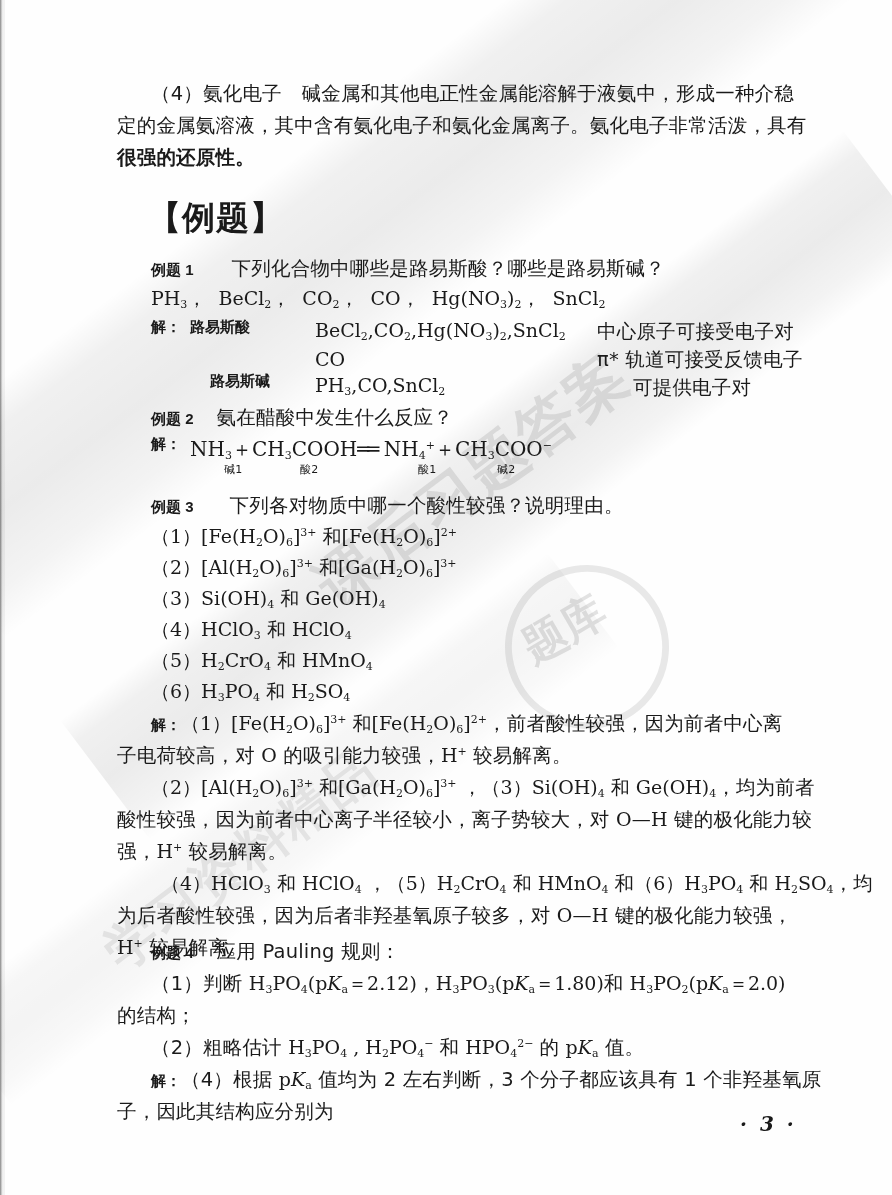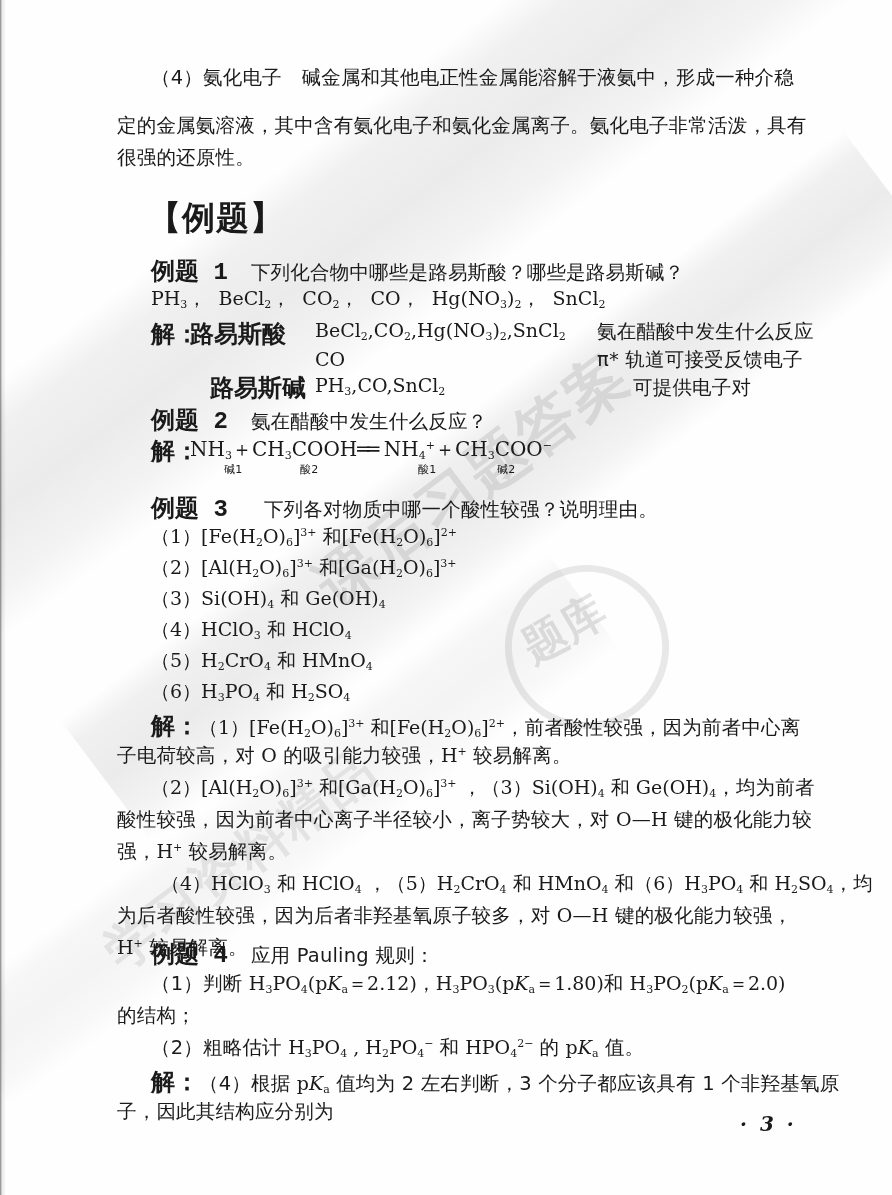--- a/index.html
+++ b/index.html
@@ -114,23 +114,23 @@
     z-index: 5;
   }
   .abs { position: absolute; white-space: nowrap; }
 
   .cn {
     font-family: "DejaVu Sans", "Liberation Sans", sans-serif;
     font-size: 19.5px;
     letter-spacing: .2px;
   }
   .cn-b {
-    font-family: Liberation Mono, monospace;
-    font-weight: bold;
-    font-size: 24px;
+    font-family: Liberation Sans, sans-serif;
+    font-weight: bold;
+    font-size: 15px;
   }
   .sec-title {
     font-family: "DejaVu Sans", "Liberation Sans", sans-serif;
     font-weight: bold;
     font-size: 33px;
     letter-spacing: 1px;
   }
   .ser {
     font-family: "DejaVu Serif", "Liberation Serif", serif;
     font-size: 19px;
@@ -160,48 +160,48 @@
     <div class="wm-band b2"></div>
     <div class="wm-band b3"></div>
     <div class="wm-text t1">课后习题答案</div>
     <div class="wm-text t2">学习资料精品</div>
     <div class="wm-seal"></div>
     <div class="wm-seal-inner">题库</div>
   </div>
 
   <div id="content">
 
-    <div class="abs cn" style="left:151px; top:64px;">（4）氨化电子　碱金属和其他电正性金属能溶解于液氨中，形成一种介稳</div>
+    <div class="abs cn" style="left:151px; top:80px;">（4）氨化电子　碱金属和其他电正性金属能溶解于液氨中，形成一种介稳</div>
     <div class="abs cn" style="left:117px; top:112px;">定的金属氨溶液，其中含有氨化电子和氨化金属离子。氨化电子非常活泼，具有</div>
-    <div class="abs cn" style="left:117px; top:144px;">很强的还原性。</div>
+    <div class="abs cn" style="left:117px; top:144px;font-weight:bold;">很强的还原性。</div>
 
     <div class="abs sec-title" style="left:148px; top:196px;">【例题】</div>
 
     <div class="abs" style="left:151px; top:255px;">
       <span class="cn-b">例题 1</span>
-      <span class="cn" style="margin-left:18px;">下列化合物中哪些是路易斯酸？哪些是路易斯碱？</span>
+      <span class="cn" style="margin-left:33px;">下列化合物中哪些是路易斯酸？哪些是路易斯碱？</span>
     </div>
 
     <div class="abs ser" style="left:151px; top:286px;text-align:right;">
       PH<sub>3</sub>，&nbsp; BeCl<sub>2</sub>，&nbsp; CO<sub>2</sub>，&nbsp; CO，&nbsp; Hg(NO<sub>3</sub>)<sub>2</sub>，&nbsp; SnCl<sub>2</sub>
     </div>
 
     <div class="abs cn-b" style="left:151px; top:318px;">解：</div>
     <div class="abs cn-b" style="left:190px; top:318px;">路易斯酸</div>
     <div class="abs ser" style="left:315px; top:319px;">
       BeCl<sub>2</sub>,CO<sub>2</sub>,Hg(NO<sub>3</sub>)<sub>2</sub>,SnCl<sub>2</sub>
     </div>
     <div class="abs ser" style="left:315px; top:348px;">CO</div>
 
     <div class="abs cn-b" style="left:210px; top:372px;">路易斯碱</div>
     <div class="abs ser" style="left:315px; top:374px;">
       PH<sub>3</sub>,CO,SnCl<sub>2</sub>
     </div>
 
-    <div class="abs cn" style="left:597px; top:318px;">氨在醋酸中发生什么反应</div>
+    <div class="abs cn" style="left:597px; top:318px;">中心原子可接受电子对</div>
     <div class="abs cn" style="left:597px; top:346px;">π* 轨道可接受反馈电子</div>
     <div class="abs cn" style="left:597px; top:374px;margin-left:36px;">可提供电子对</div>
 
     <div class="abs" style="left:151px; top:404px;">
       <span class="cn-b">例题 2</span>
       <span class="cn" style="margin-left:18px;">氨在醋酸中发生什么反应？</span>
     </div>
 
     <div class="abs cn-b" style="left:151px; top:435px;">解：</div>
     <div class="abs ser" style="left:190px; top:436px; font-size:20px;">

